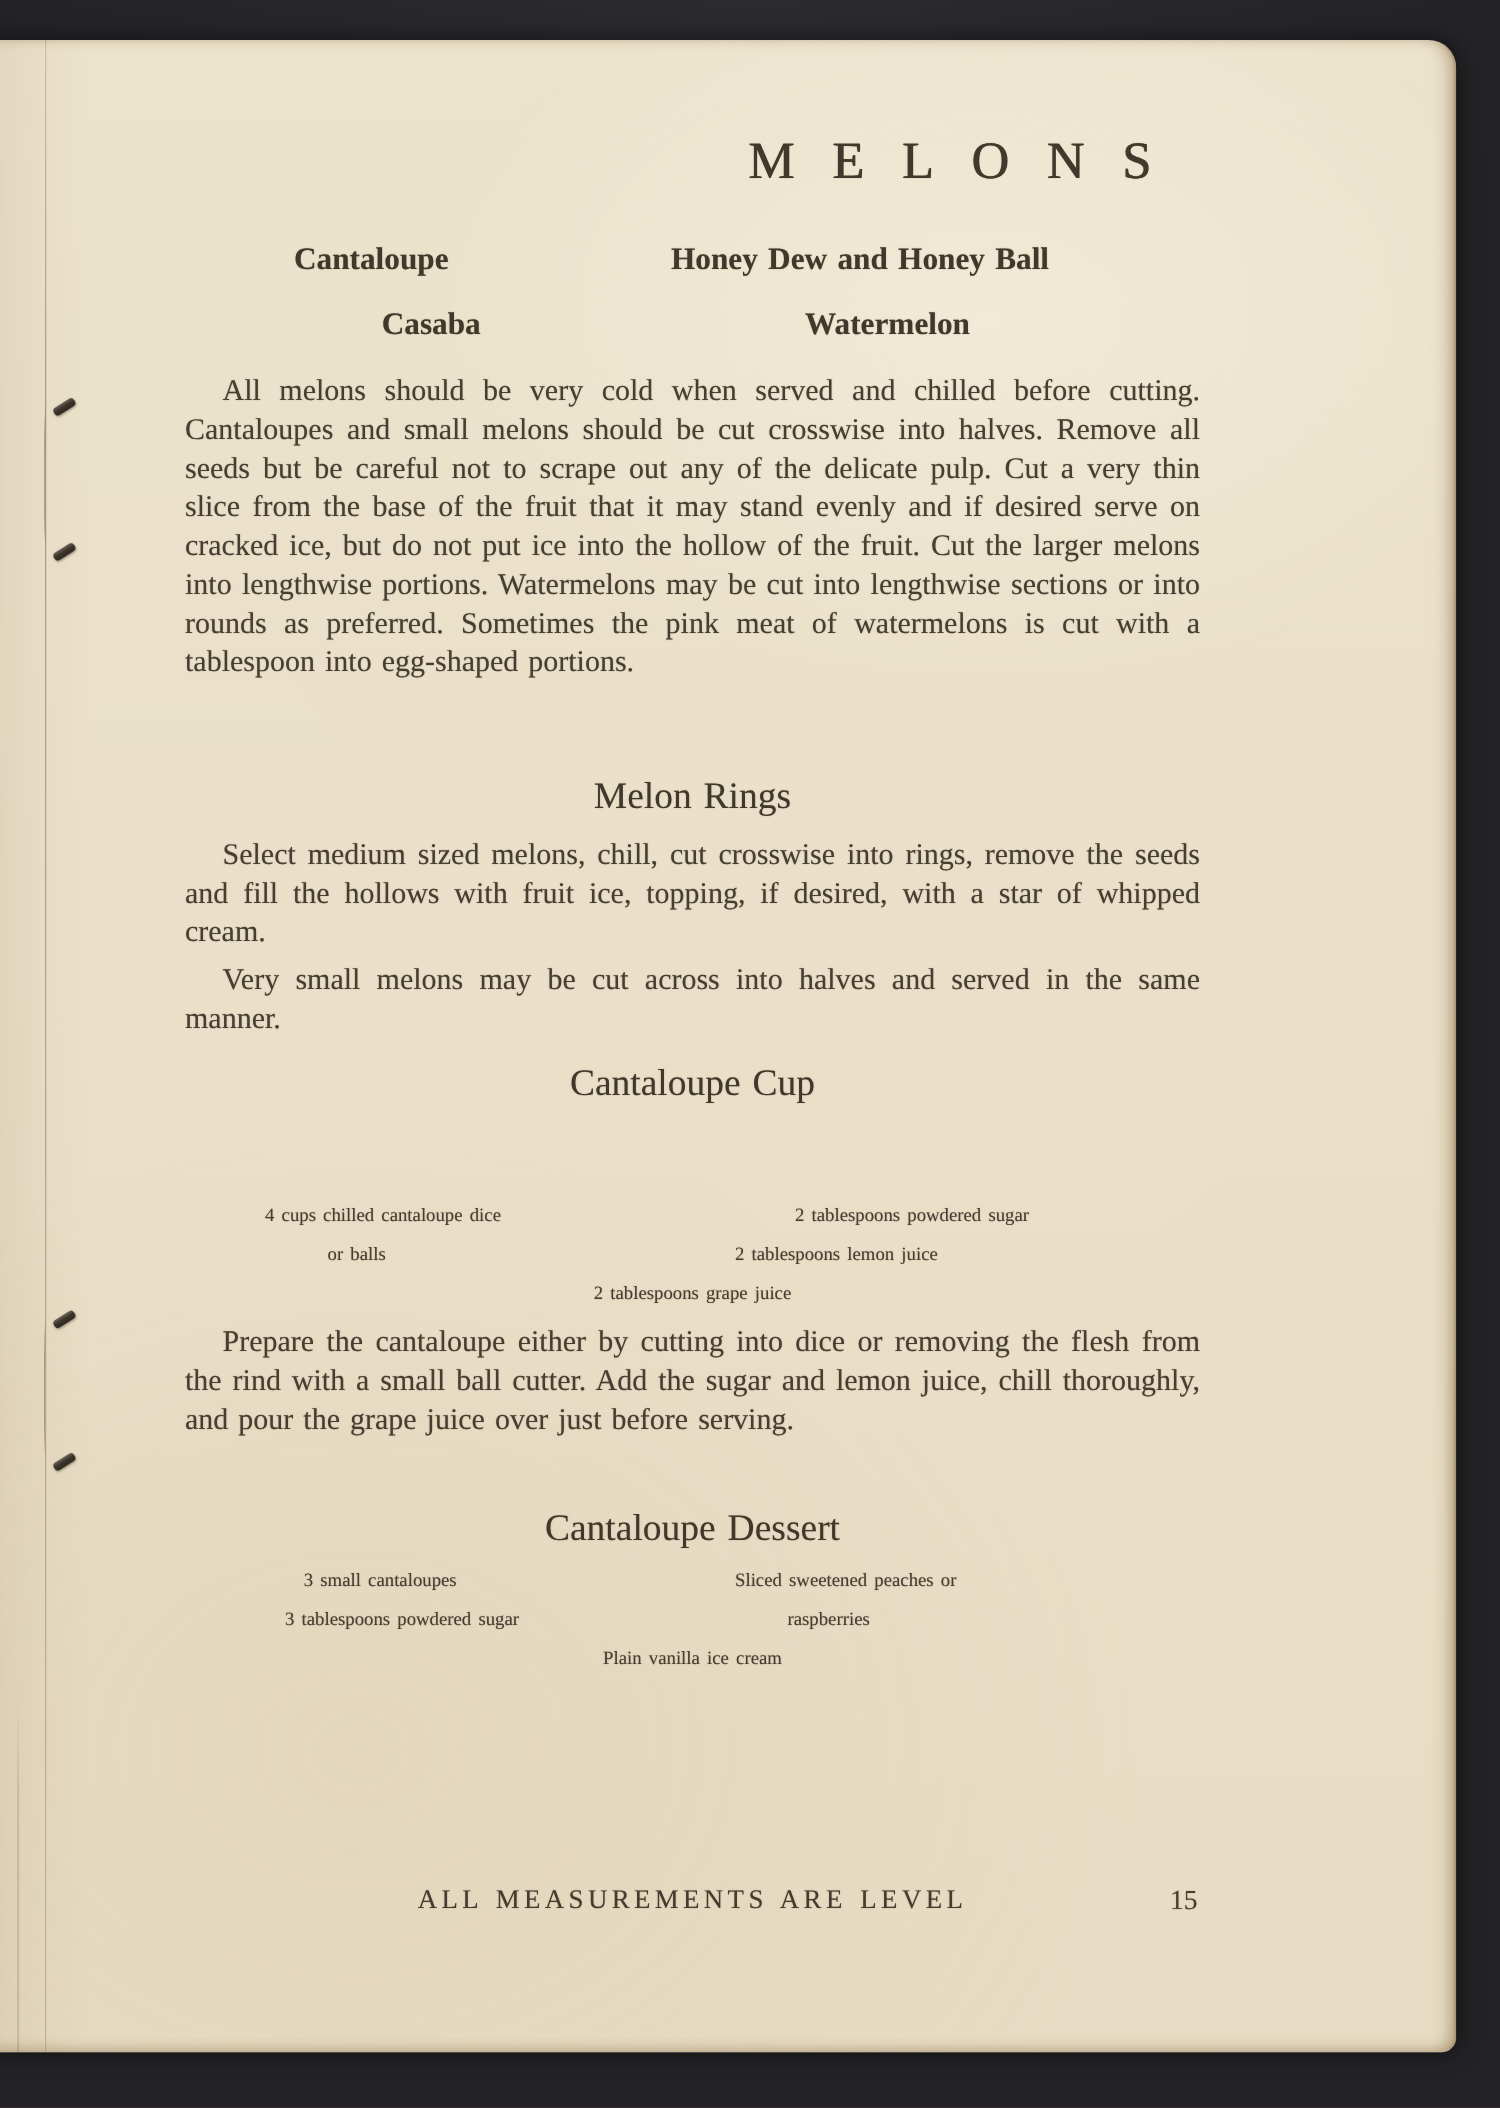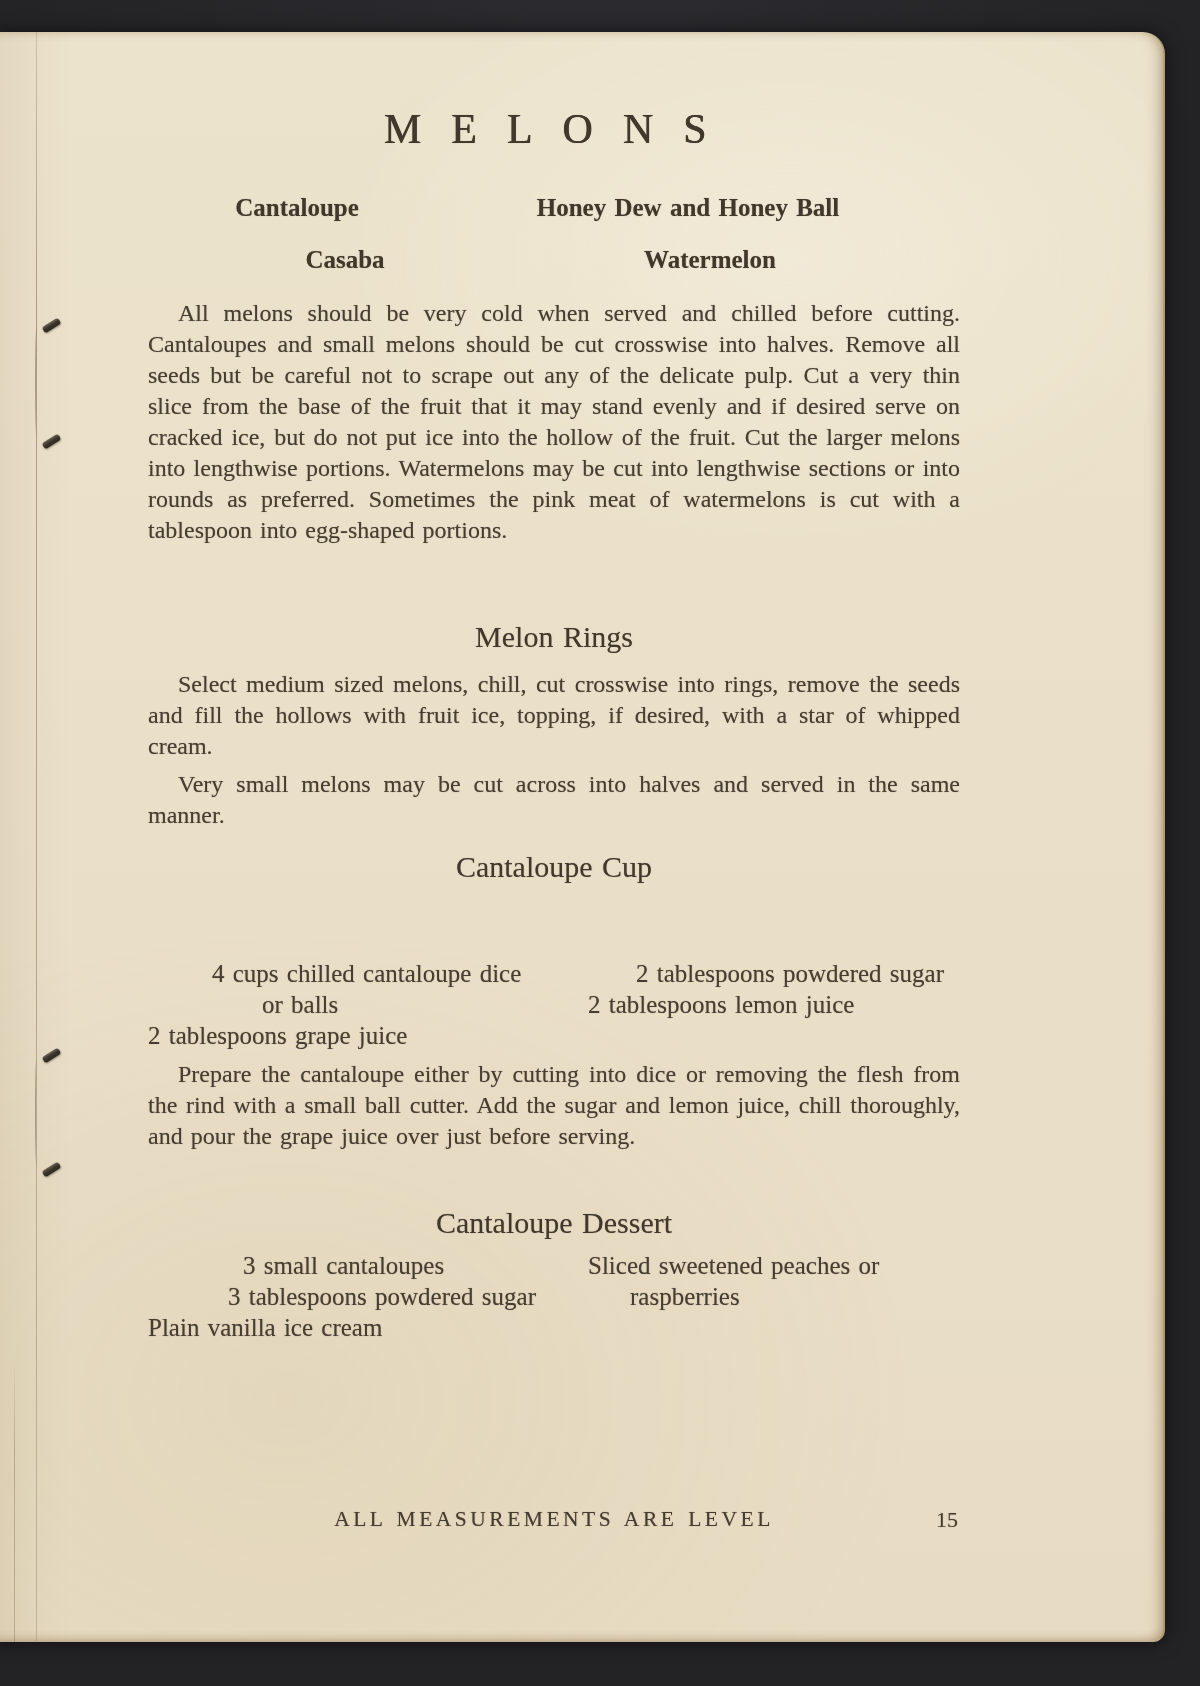--- a/index.html
+++ b/index.html
@@ -71,44 +71,44 @@
     color: #473d30;
     font-size: 24px;
     line-height: 31px;
     word-spacing: 2px;
   }
   .content .abs { position: absolute; }
   .soft { text-shadow: 0 0 1px rgba(71,61,48,0.45); }
 
   .page-title {
     top: 74px; left: -9px; width: 100%;
-    text-align: center;
+    text-align: right;
     font-size: 42px; line-height: 46px;
     letter-spacing: 30px; padding-left: 30px;
     color: #42382b;
     text-shadow: 0.5px 0 0 #42382b, 0 0 1px rgba(66,56,43,0.4);
   }
   .melon-type {
     font-weight: bold; font-size: 25px; color: #41372a;
     transform: translateX(-50%); white-space: nowrap;
     text-shadow: 0 0 1px rgba(65,55,42,0.4);
   }
   .para {
     text-align: justify;
     text-indent: 30px;
     width: 812px;
   }
   .section-heading {
     width: 100%; text-align: center;
     font-weight: normal; font-size: 30px; color: #41372a;
     text-shadow: 0 0 1px rgba(65,55,42,0.4);
   }
-  .ingredients { width: 100%; font-size: 25px; line-height: 31px; }
+  .ingredients { width: 100%; font-size: 15px; line-height: 31px; }
   .ing { position: absolute; white-space: nowrap; }
-  .ing-center { left: 0; width: 100%; text-align: left; font-family: Liberation Serif, serif; }
+  .ing-center { left: 0; width: 100%; text-align: center; font-family: Liberation Serif, serif; }
   .footer-note {
     width: 100%; text-align: center;
     font-size: 21.5px; letter-spacing: 3.5px;
     color: #453b2e;
   }
   .page-number {
     position: absolute; right: 2px; top: 0;
     font-size: 22px; letter-spacing: 0; margin-left: 35px;
   }
 </style>

